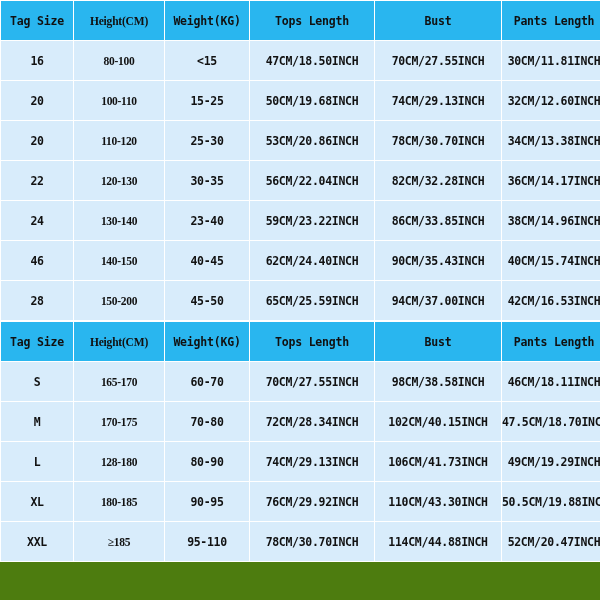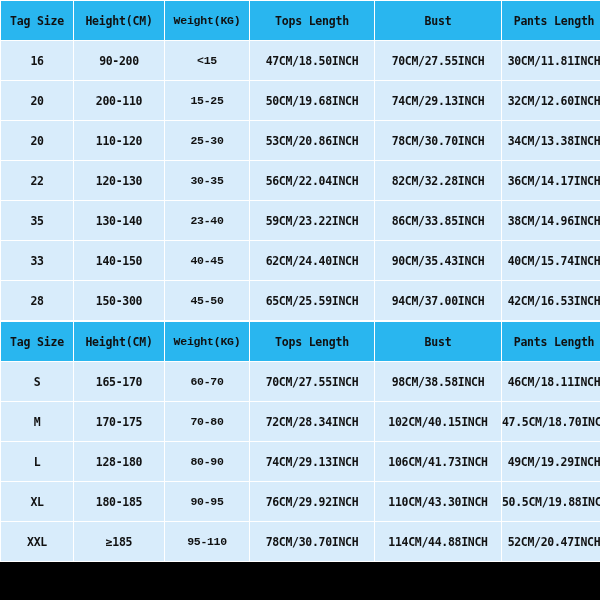--- a/index.html
+++ b/index.html
@@ -9,21 +9,21 @@
   body {
     width: 600px;
     height: 600px;
     background: #d8ecfb;
     font-family: "DejaVu Sans Mono", monospace;
     overflow: hidden;
   }
   .page {
     width: 600px;
     height: 600px;
-    background: #000000;
+    background: #4d7c0f;
     box-sizing: border-box;
     display: flex;
     flex-direction: column;
   }
   table {
     border-collapse: collapse;
     width: 600px;
     table-layout: fixed;
   }
   td, th {
@@ -43,22 +43,22 @@
     letter-spacing: -0.2px;
   }
   tbody td {
     background: #d8ecfb;
     height: 39px;
     font-size: 11.5px;
     letter-spacing: -0.3px;
   }
   
   .c0 { width: 72px; }
-  .c1 { width: 90px; }
-  .c2 { width: 84px; font-family: Liberation Mono, monospace; }
+  .c1 { width: 90px; font-family: Liberation Serif, serif; }
+  .c2 { width: 84px; }
   .c3 { width: 124px; }
   .c4 { width: 126px; }
   .c5 { width: 104px; }
   .spacer { height: 0px; }
 </style>
 </head>
 <body>
 
 <div class="page">
   <div class="table-block">
@@ -69,29 +69,29 @@
           <th class="c1">Height(CM)</th>
           <th class="c2">Weight(KG)</th>
           <th class="c3">Tops Length</th>
           <th class="c4">Bust</th>
           <th class="c5">Pants Length</th>
         </tr>
       </thead>
       <tbody>
         <tr>
           <td class="c0">16</td>
-          <td class="c1">90-200</td>
+          <td class="c1">80-100</td>
           <td class="c2">&lt;15</td>
           <td class="c3">47CM/18.50INCH</td>
           <td class="c4">70CM/27.55INCH</td>
           <td class="c5">30CM/11.81INCH</td>
         </tr>
         <tr>
           <td class="c0">20</td>
-          <td class="c1">200-110</td>
+          <td class="c1">100-110</td>
           <td class="c2">15-25</td>
           <td class="c3">50CM/19.68INCH</td>
           <td class="c4">74CM/29.13INCH</td>
           <td class="c5">32CM/12.60INCH</td>
         </tr>
         <tr>
           <td class="c0">20</td>
           <td class="c1">110-120</td>
           <td class="c2">25-30</td>
           <td class="c3">53CM/20.86INCH</td>
@@ -100,38 +100,38 @@
         </tr>
         <tr>
           <td class="c0">22</td>
           <td class="c1">120-130</td>
           <td class="c2">30-35</td>
           <td class="c3">56CM/22.04INCH</td>
           <td class="c4">82CM/32.28INCH</td>
           <td class="c5">36CM/14.17INCH</td>
         </tr>
         <tr>
-          <td class="c0">35</td>
+          <td class="c0">24</td>
           <td class="c1">130-140</td>
           <td class="c2">23-40</td>
           <td class="c3">59CM/23.22INCH</td>
           <td class="c4">86CM/33.85INCH</td>
           <td class="c5">38CM/14.96INCH</td>
         </tr>
         <tr>
-          <td class="c0">33</td>
+          <td class="c0">46</td>
           <td class="c1">140-150</td>
           <td class="c2">40-45</td>
           <td class="c3">62CM/24.40INCH</td>
           <td class="c4">90CM/35.43INCH</td>
           <td class="c5">40CM/15.74INCH</td>
         </tr>
         <tr>
           <td class="c0">28</td>
-          <td class="c1">150-300</td>
+          <td class="c1">150-200</td>
           <td class="c2">45-50</td>
           <td class="c3">65CM/25.59INCH</td>
           <td class="c4">94CM/37.00INCH</td>
           <td class="c5">42CM/16.53INCH</td>
         </tr>
       </tbody>
     </table>
   </div>
 
   <div class="spacer"></div>

